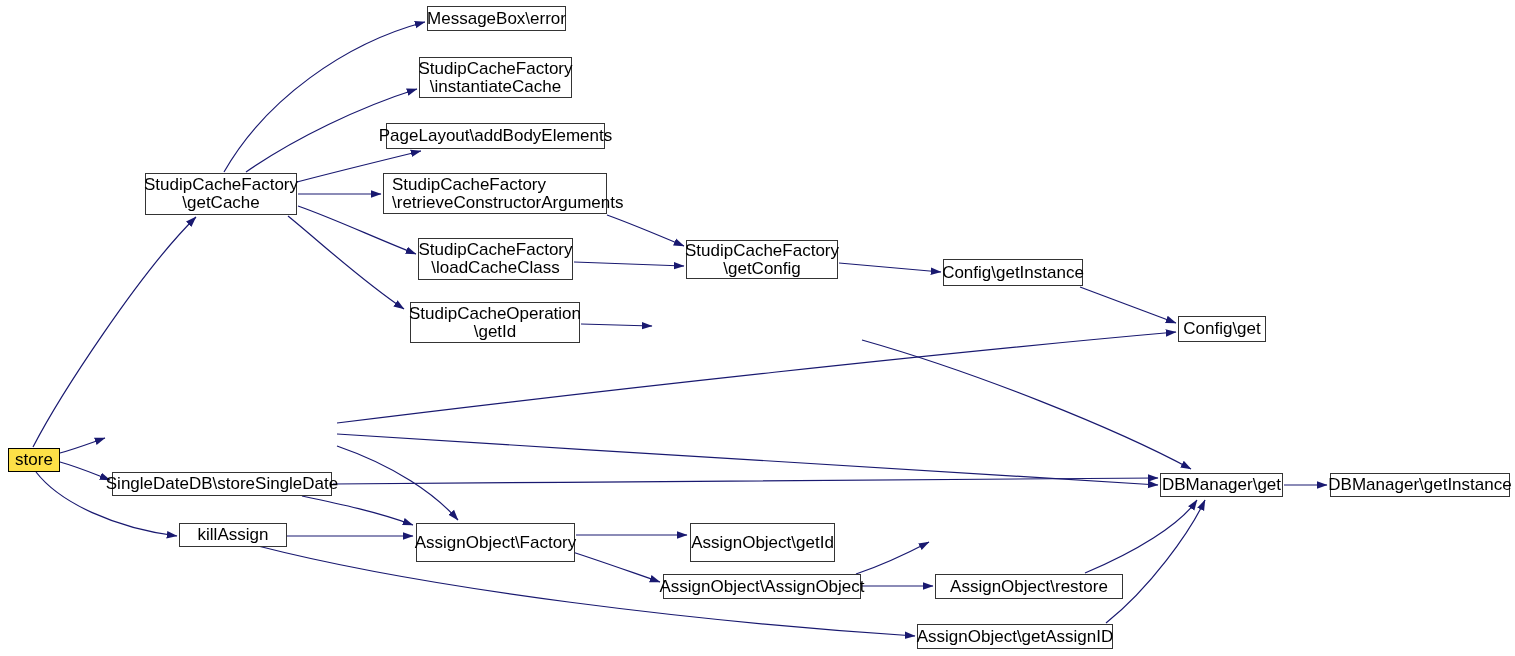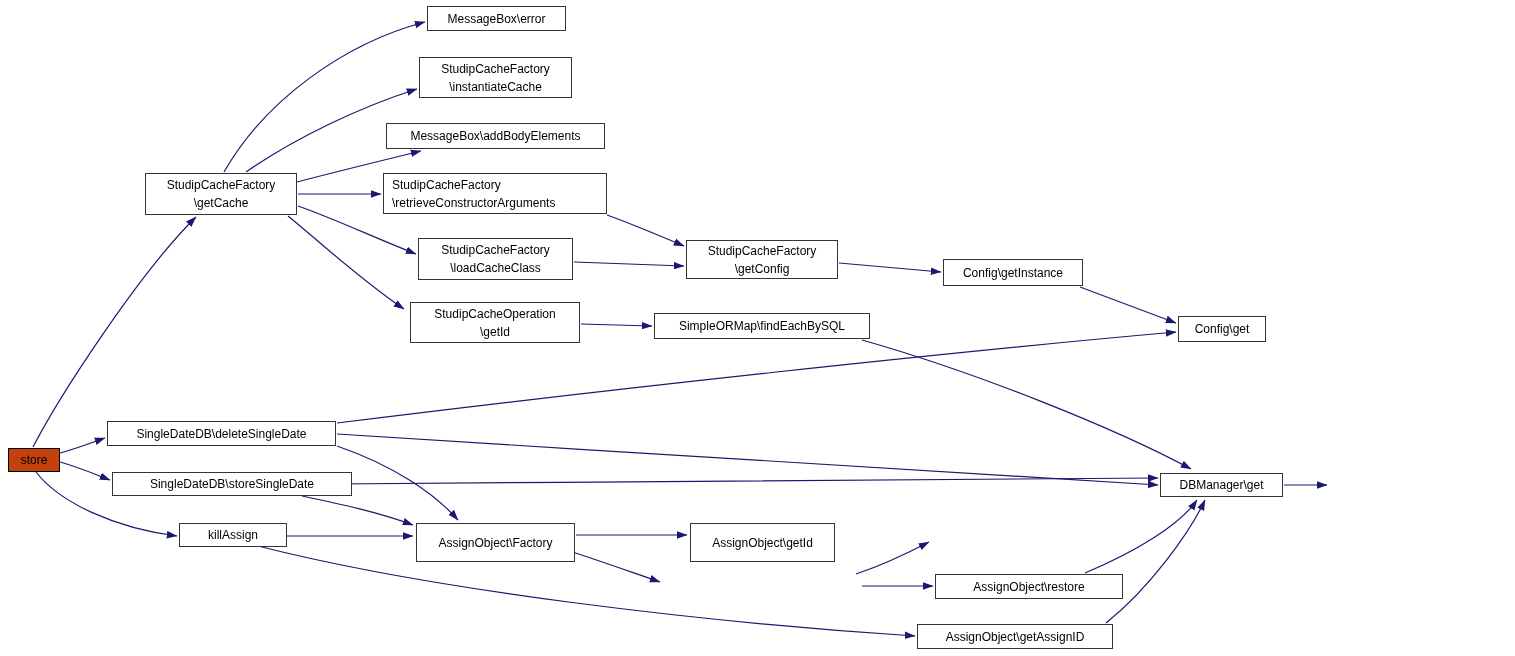--- a/index.html
+++ b/index.html
@@ -15,32 +15,32 @@
     position: absolute;
     left: 0; top: 0;
     width: 1515px; height: 656px;
   }
   .node {
     position: absolute;
     box-sizing: border-box;
     background: #ffffff;
     border: 1.4px solid #343434;
     color: #000000;
-    font-size: 12px;
+    font-size: 17px;
     line-height: 18px;
     display: flex;
     align-items: center;
     justify-content: center;
     text-align: center;
     white-space: pre-line;
     cursor: pointer;
     z-index: 2;
   }
   .node.root {
-    background: #c2410c;
+    background: #fde047;
     border-color: #000000;
     cursor: default;
   }
   .node.align-left {
     justify-content: flex-start;
     text-align: left;
     padding-left: 8px;
   }
   .edge {
     fill: none;
@@ -91,55 +91,55 @@
     <path class="edge" marker-end="url(#arrow)" d="M1284,485 L1327,485"></path>
   </svg>
 
   <div class="node root" style="left:8px;top:448px;width:52px;height:24px">store</div>
 
   <div class="node" style="left:427px;top:6px;width:139px;height:25px">MessageBox\error</div>
 
   <div class="node" style="left:419px;top:57px;width:153px;height:41px">StudipCacheFactory
 \instantiateCache</div>
 
-  <div class="node" style="left:386px;top:123px;width:219px;height:26px">MessageBox\addBodyElements</div>
+  <div class="node" style="left:386px;top:123px;width:219px;height:26px">PageLayout\addBodyElements</div>
 
   <div class="node" style="left:145px;top:173px;width:152px;height:42px">StudipCacheFactory
 \getCache</div>
 
   <div class="node align-left" style="left:383px;top:173px;width:224px;height:41px">StudipCacheFactory
 \retrieveConstructorArguments</div>
 
   <div class="node" style="left:418px;top:238px;width:155px;height:42px">StudipCacheFactory
 \loadCacheClass</div>
 
   <div class="node" style="left:686px;top:240px;width:152px;height:39px">StudipCacheFactory
 \getConfig</div>
 
   <div class="node" style="left:943px;top:259px;width:140px;height:27px">Config\getInstance</div>
 
   <div class="node" style="left:410px;top:302px;width:170px;height:41px">StudipCacheOperation
 \getId</div>
 
-  <div class="node" style="left:654px;top:313px;width:216px;height:26px">SimpleORMap\findEachBySQL</div>
 
   <div class="node" style="left:1178px;top:316px;width:88px;height:26px">Config\get</div>
 
-  <div class="node" style="left:107px;top:421px;width:229px;height:25px">SingleDateDB\deleteSingleDate</div>
 
-  <div class="node" style="left:112px;top:472px;width:240px;height:24px">SingleDateDB\storeSingleDate</div>
+  <div class="node" style="left:112px;top:472px;width:220px;height:24px">SingleDateDB\storeSingleDate</div>
 
   <div class="node" style="left:1160px;top:473px;width:123px;height:24px">DBManager\get</div>
 
+  <div class="node" style="left:1330px;top:473px;width:180px;height:24px">DBManager\getInstance</div>
 
   <div class="node" style="left:179px;top:523px;width:108px;height:24px">killAssign</div>
 
   <div class="node" style="left:416px;top:523px;width:159px;height:39px">AssignObject\Factory</div>
 
   <div class="node" style="left:690px;top:523px;width:145px;height:39px">AssignObject\getId</div>
 
 
+  <div class="node" style="left:663px;top:574px;width:198px;height:25px">AssignObject\AssignObject</div>
 
   <div class="node" style="left:935px;top:574px;width:188px;height:25px">AssignObject\restore</div>
 
   <div class="node" style="left:917px;top:624px;width:196px;height:25px">AssignObject\getAssignID</div>
 
 </div>
 
 </body></html>

